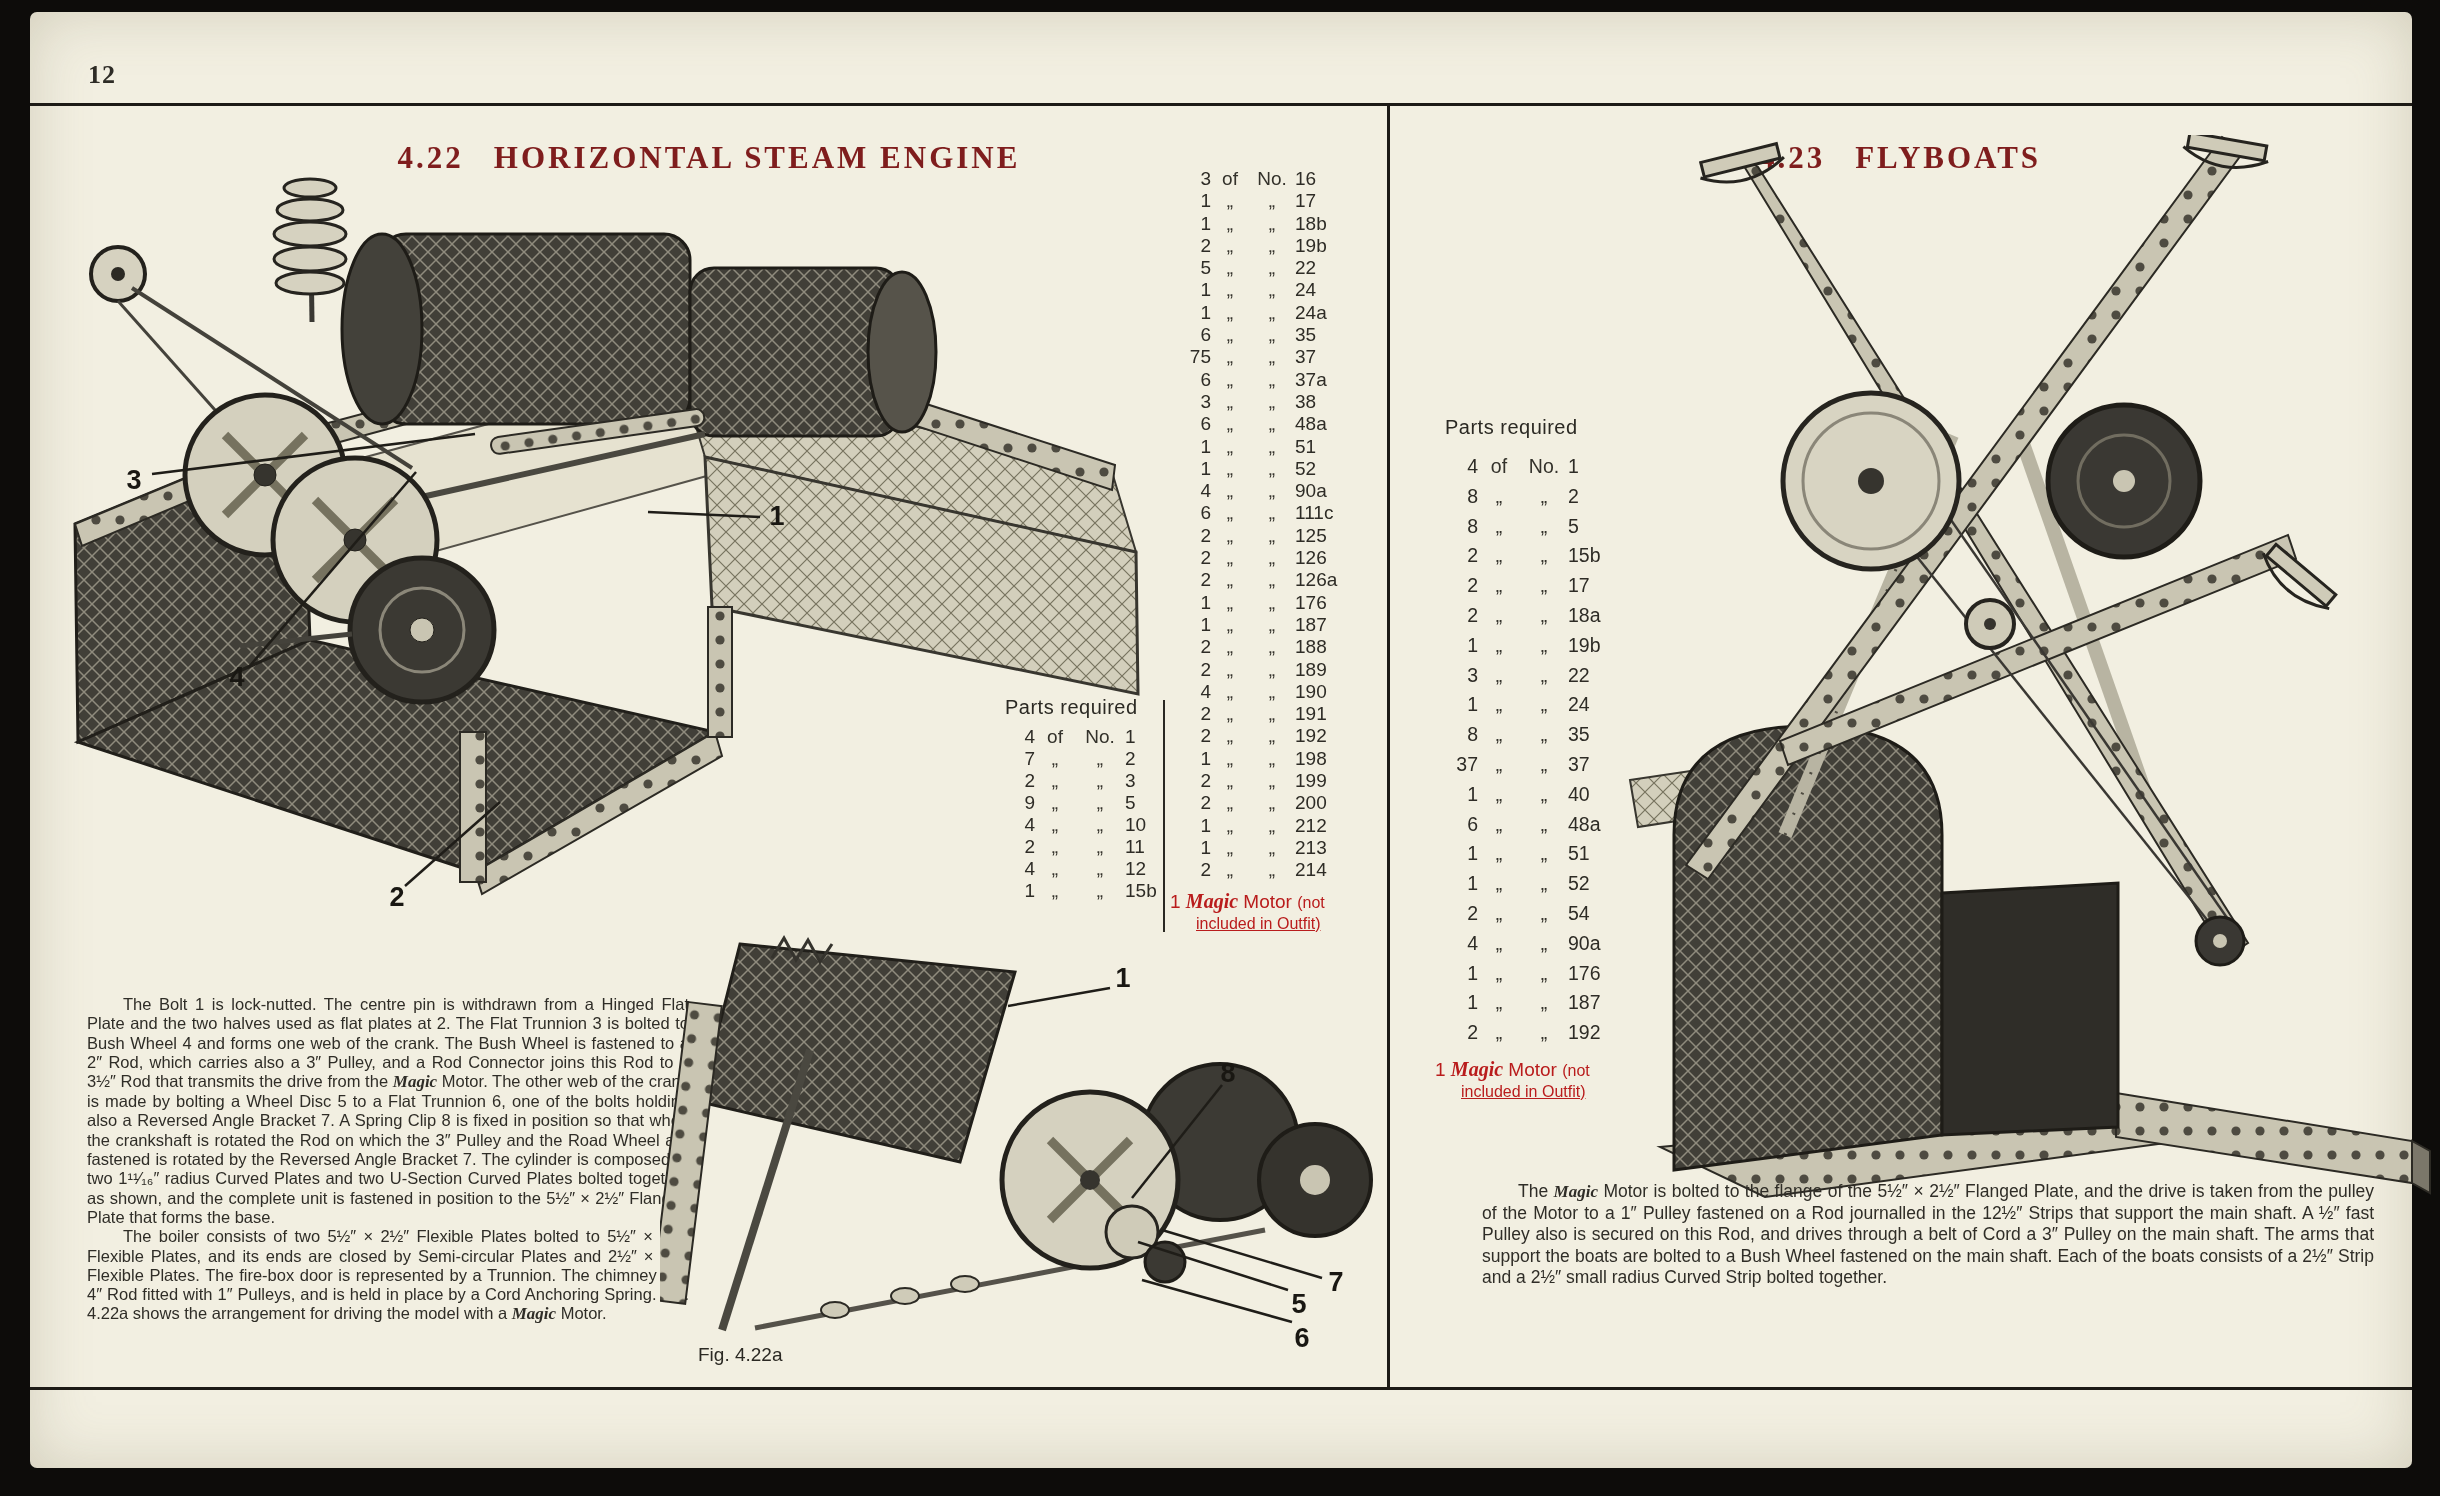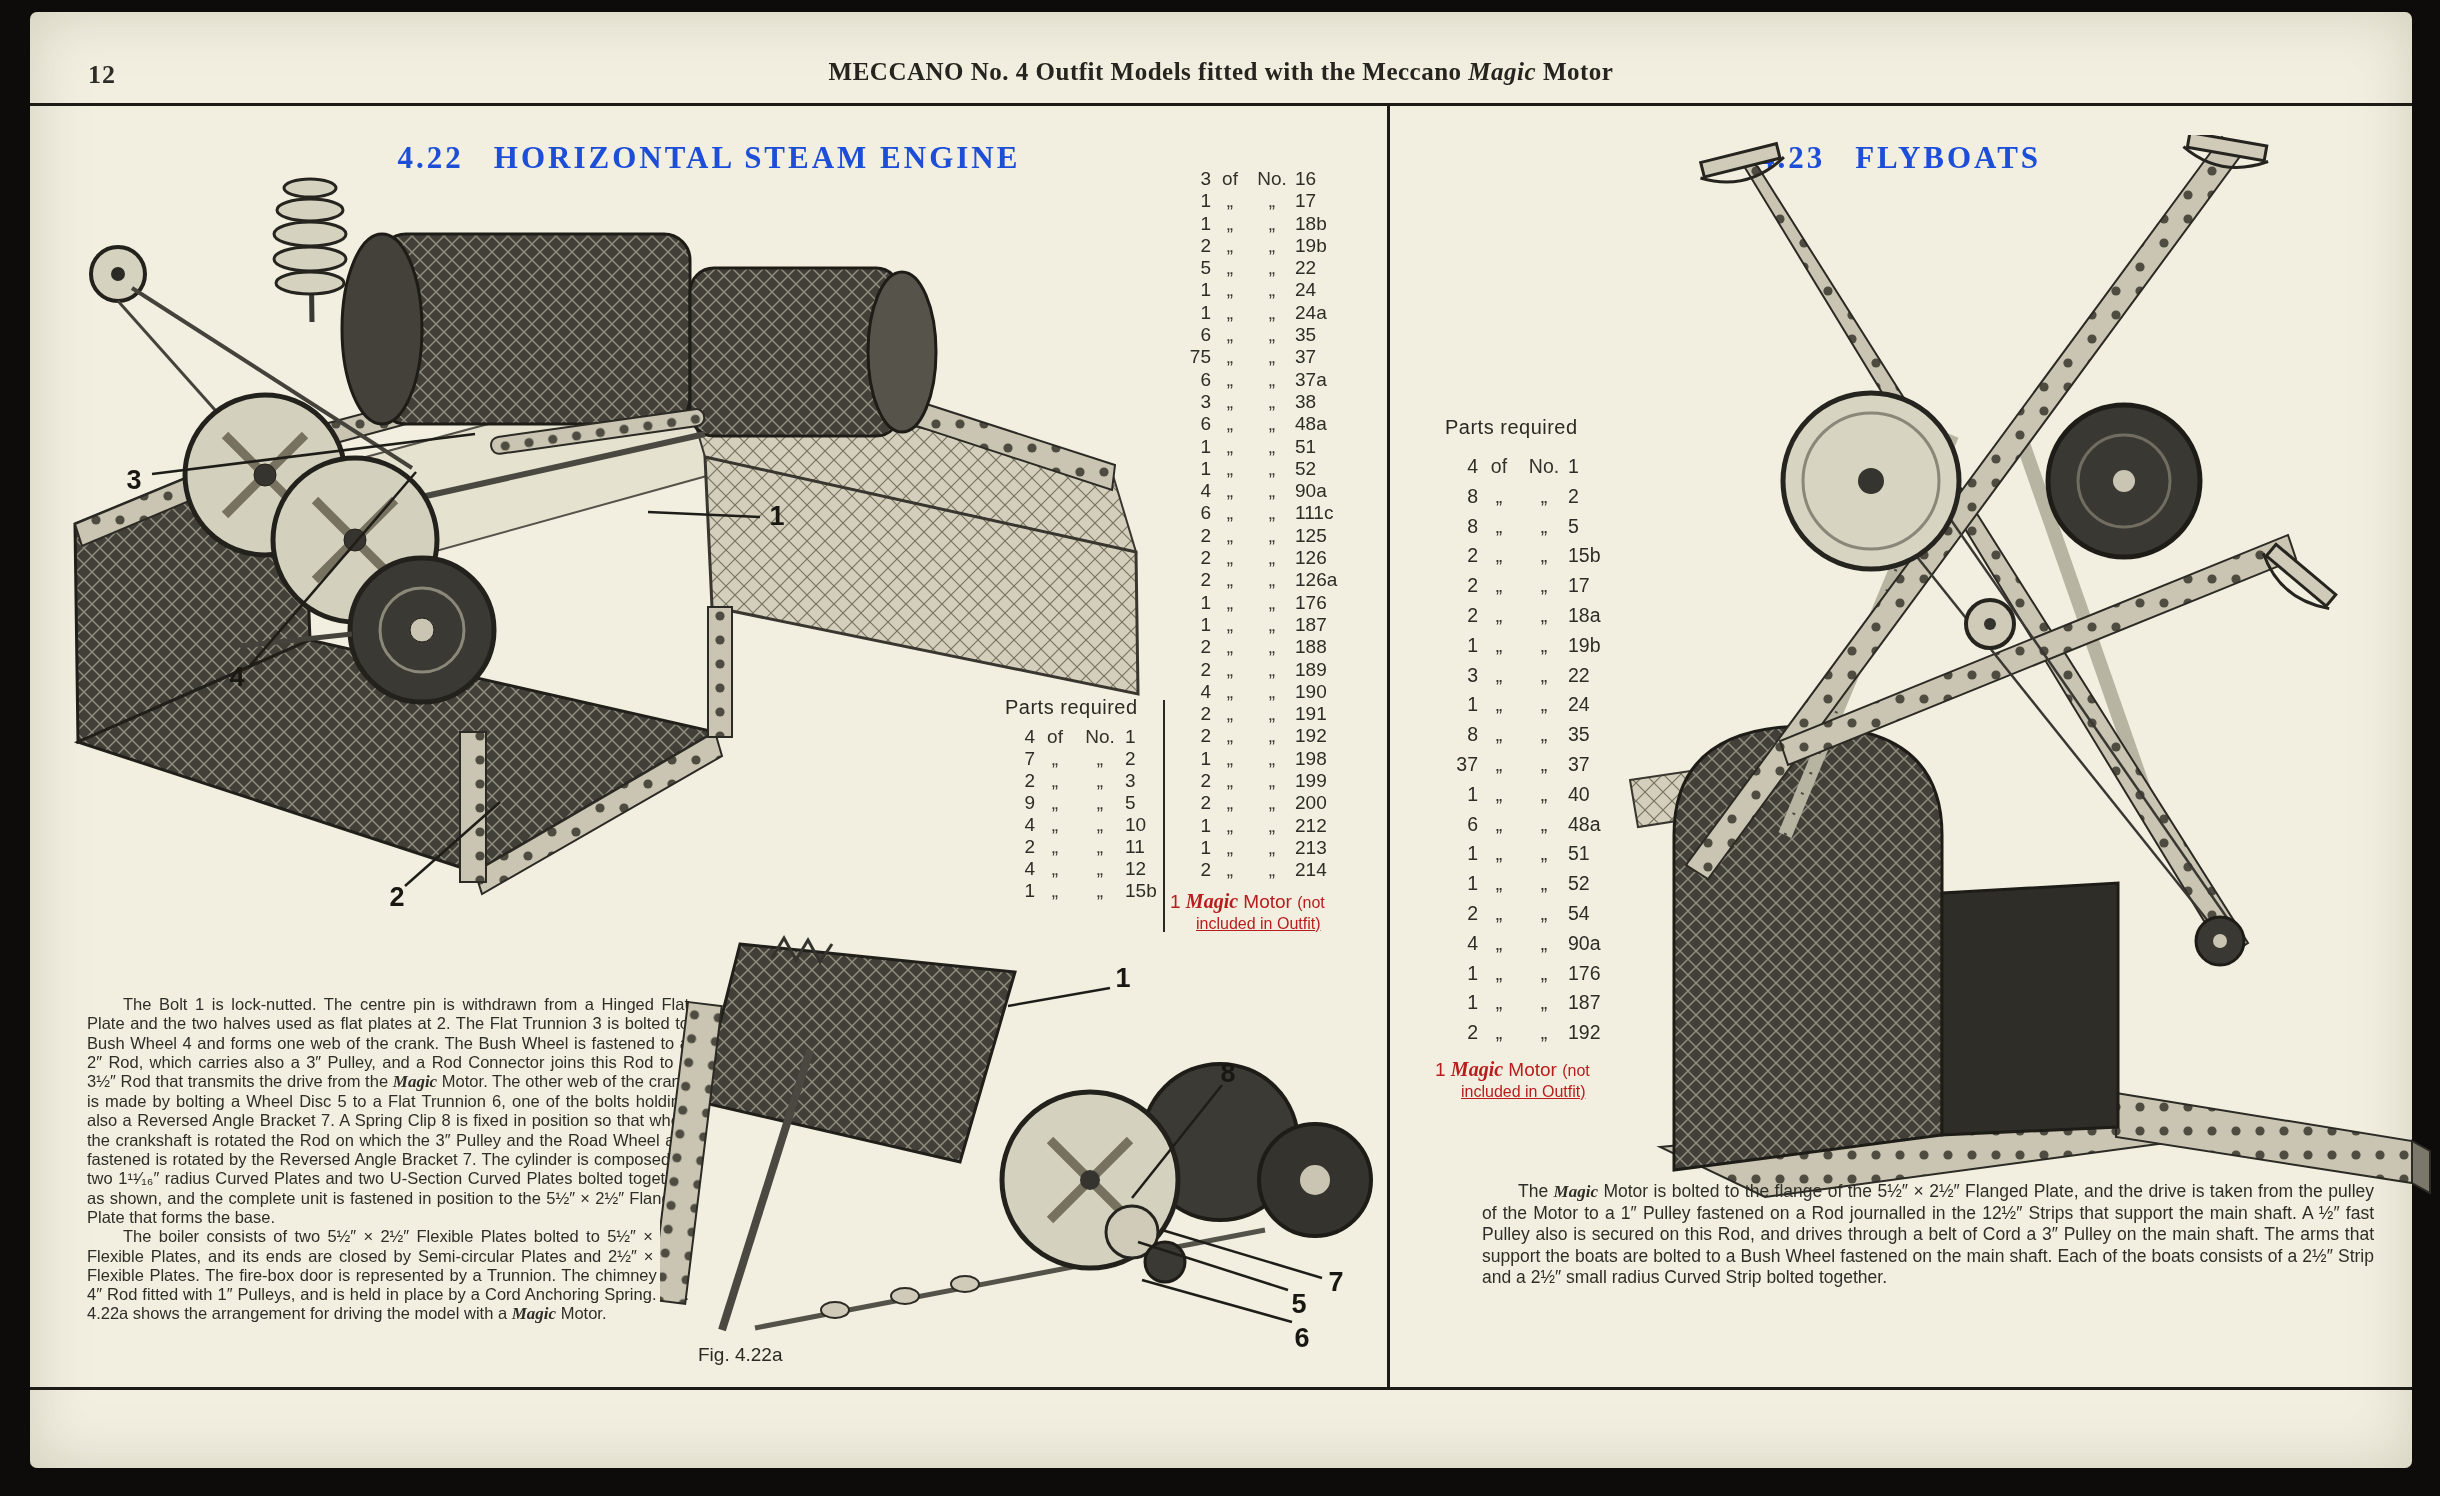--- a/index.html
+++ b/index.html
@@ -14,21 +14,21 @@
   .header-title{left:0;right:0;top:46px;text-align:center;
         font:bold 25px "Liberation Serif",serif;letter-spacing:.5px;color:#26241e;}
   .header-title .it{font-style:italic;}
   .rule-h{left:0;width:100%;height:3px;background:#1d1b16;}
   .rule-top{top:91px;} .rule-bottom{top:1375px;}
   .divider-main{left:1357px;top:94px;width:3px;height:1281px;background:#1d1b16;}
   .divider-parts{left:1133px;top:688px;width:2px;height:232px;background:#2a2822;}
 
   
   .sec-title{top:128px;text-align:center;font:bold 31px "Liberation Serif",serif;
-        letter-spacing:3px;color:#1d4ed8;}
+        letter-spacing:3px;color:#7f1d1d;}
   .sec-title .t{margin-left:30px;}
   .sec-title-steam{left:0;width:1358px;}
   .sec-title-fly{left:1358px;width:1024px;}
 
   
   .parts-label{font:20px "Liberation Sans",sans-serif;color:#2b2923;letter-spacing:.5px;}
   .plist{display:block;}
   .prow{display:flex;white-space:pre;}
   .prow span{display:inline-block;}
   .q{text-align:right;}
@@ -75,21 +75,20 @@
       <rect width="24" height="24" fill="#c9c5b2"></rect>
       <circle cx="12" cy="12" r="4.6" fill="#4e4b41"></circle>
     </pattern>
   </defs>
 </svg>
 
 <div class="scan">
   <div class="page">
 
     <div class="abs page-num">12</div>
-    <div class="abs header-title"><span>MECCANO No. 4 Outfit Models fitted with the Meccano </span><span class="it">Magic</span><span> Motor</span></div>
     <div class="abs rule-h rule-top"></div>
     <div class="abs rule-h rule-bottom"></div>
     <div class="abs divider-main"></div>
 
     <div class="abs sec-title sec-title-steam"><span>4.22</span><span class="t">HORIZONTAL STEAM ENGINE</span></div>
 
     <svg class="illus" style="left:30px;top:160px" width="1100" height="810" viewBox="0 0 1100 810">
 
       <polygon points="250,300 640,195 690,292 300,400" fill="#e6e2d0" stroke="#55524a" stroke-width="2"></polygon>
       <polygon points="15,352 242,258 250,468 18,570" fill="url(#phatch)" stroke="#211f1a" stroke-width="3"></polygon>

